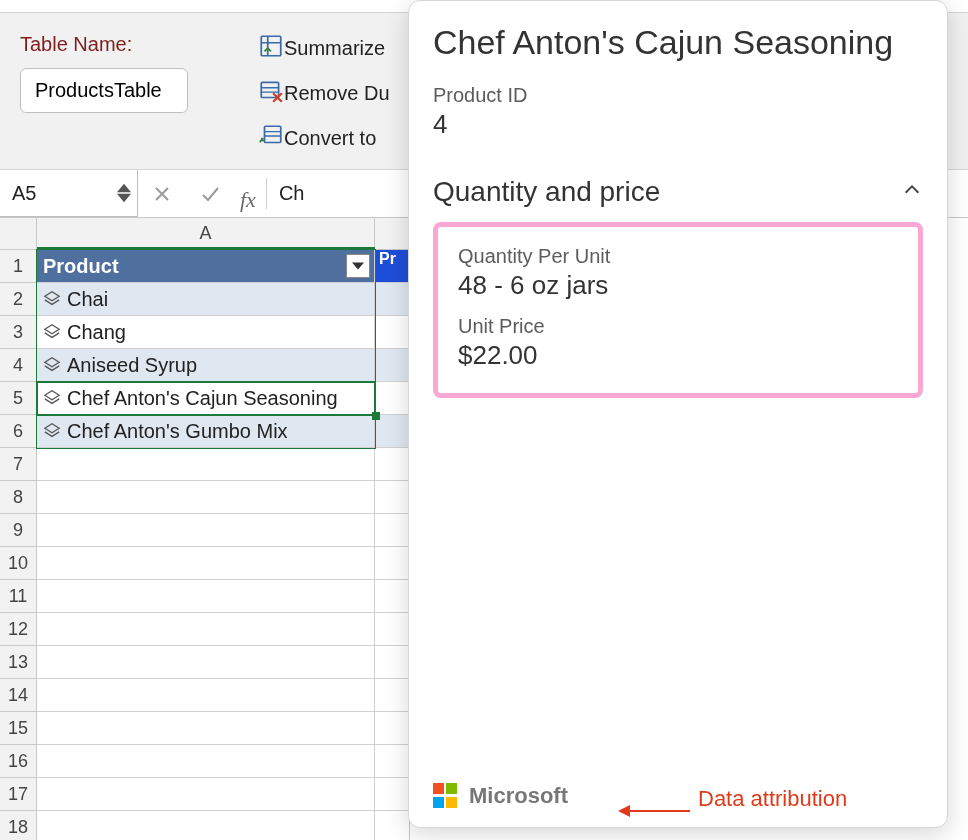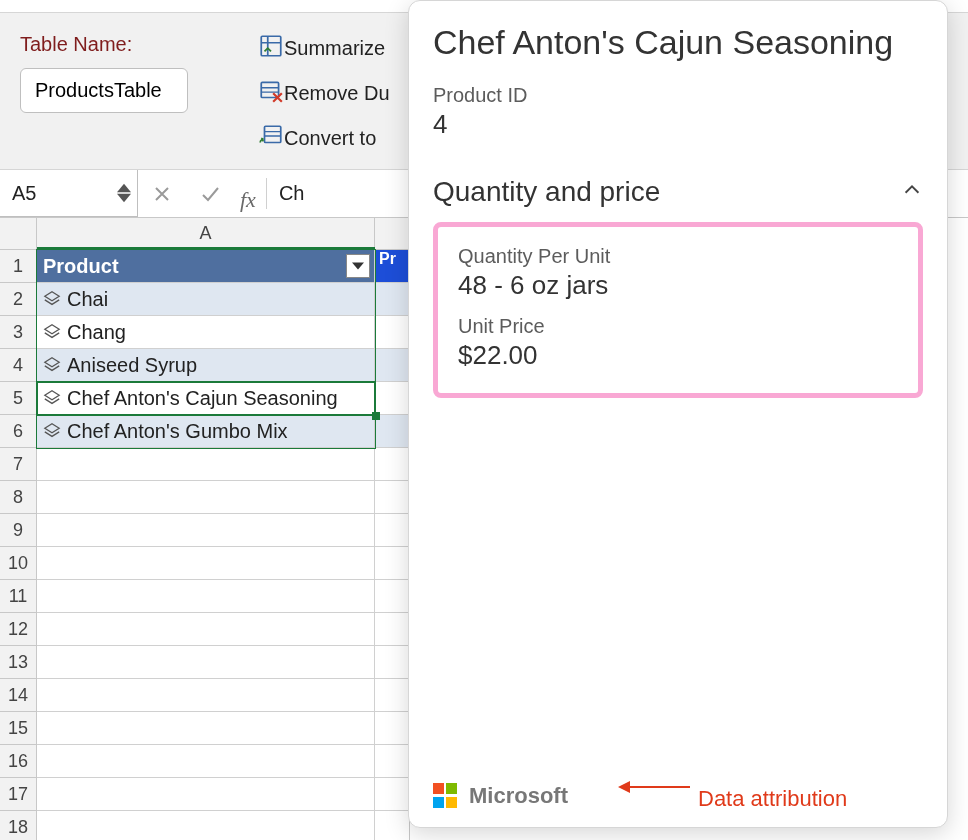--- a/index.html
+++ b/index.html
@@ -261,21 +261,21 @@
   .ft { margin-top:auto; display:flex; align-items:center; gap:10px;}
   .ms-logo { display:flex; flex-wrap:wrap; width:26px; height:26px; gap:2px;}
   .ms-logo span{ width:11px; height:11px; }
   .ms-text { font-size:22px; color:#777; font-weight:600;}
   
   .anno {
     position:absolute;
     bottom: 28px;
     left: 620px;
     display:flex;
-    align-items:flex-start;
+    align-items:flex-end;
     color:#e03a1a;
     font-size:22px;
     gap:8px;
   }
   .anno-line {
     width:70px; height:2px; background:#e03a1a; position:relative;
   }
   .anno-line::before{
     content:""; position:absolute; left:-2px; top:-5px;
     border-right:12px solid #e03a1a;

